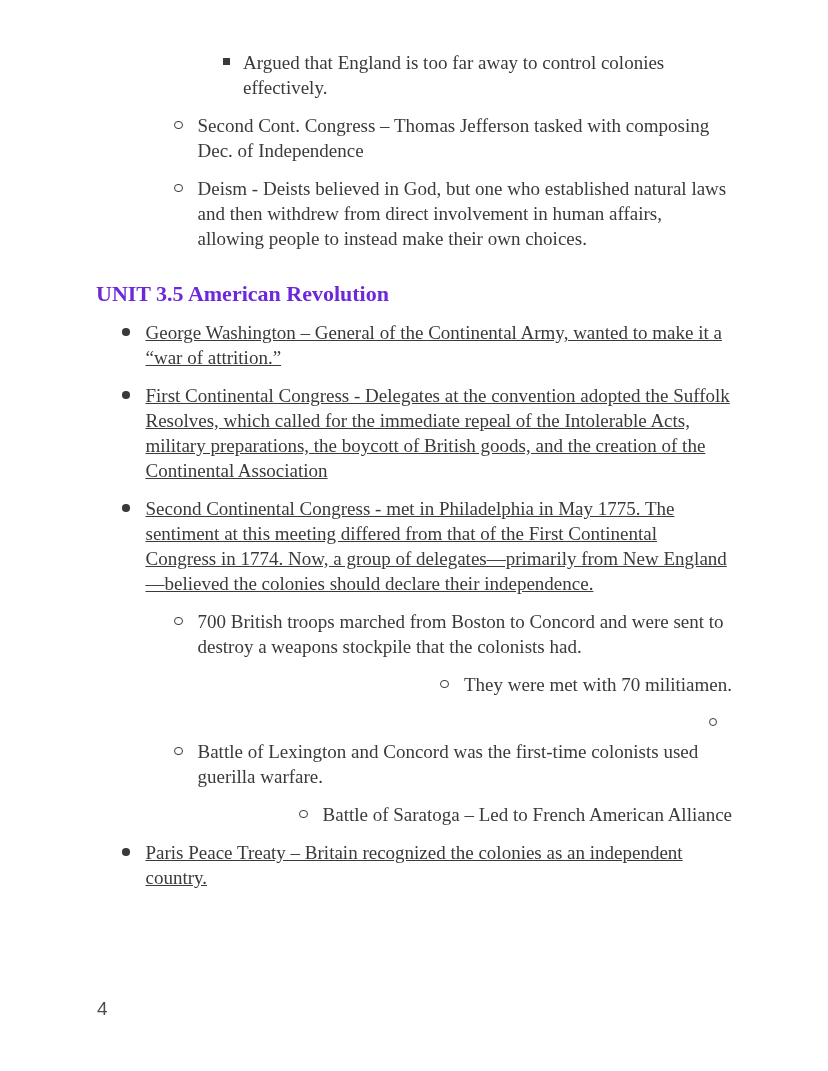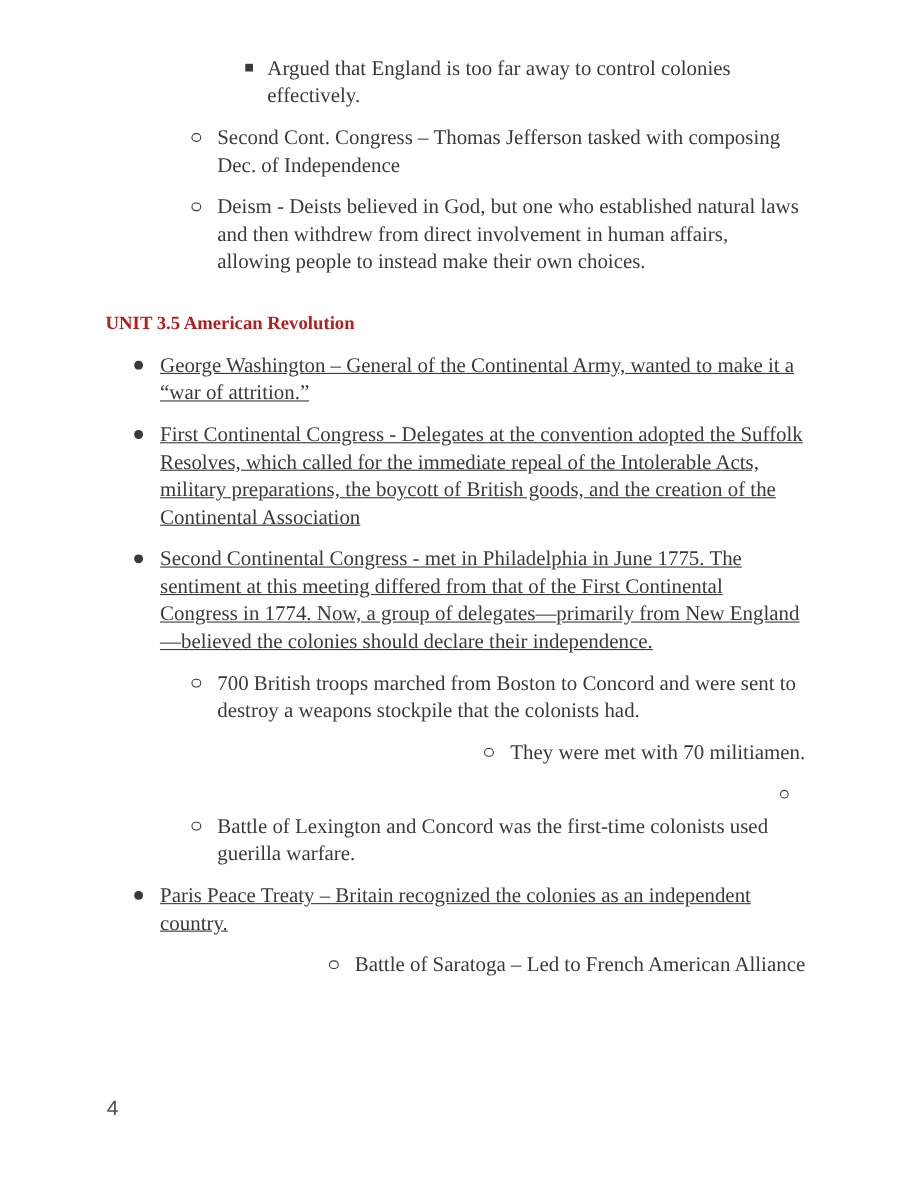--- a/index.html
+++ b/index.html
@@ -55,24 +55,24 @@
   .bullet.square {
     width: 7px; height: 7px;
     margin-top: 8px;
     background: #3a3a3a;
   }
   .txt {
     margin: 0;
     max-width: 100%;
   }
   .heading {
-    font-size: 17px;
+    font-size: 22px;
     line-height: 25px;
     font-weight: bold;
-    color: #b91c1c;
+    color: #6d28d9;
     margin: 30px 0 14px 0;
   }
   .page-number {
     position: absolute;
     left: 97px;
     top: 998px;
     font-family: "Liberation Sans", sans-serif;
     font-size: 19px;
     line-height: 22px;
     color: #4d4d4d;
@@ -105,21 +105,21 @@
     <p class="txt">George Washington – General of the Continental Army, wanted to make it a “war of attrition.”</p>
   </div>
 
   <div class="li lvl1">
     <span class="bullet disc"></span>
     <p class="txt">First Continental Congress - Delegates at the convention adopted the Suffolk Resolves, which called for the immediate repeal of the Intolerable Acts, military preparations, the boycott of British goods, and the creation of the Continental Association</p>
   </div>
 
   <div class="li lvl1">
     <span class="bullet disc"></span>
-    <p class="txt">Second Continental Congress - met in Philadelphia in June 1775. The sentiment at this meeting differed from that of the First Continental Congress in 1774. Now, a group of delegates—primarily from New England—believed the colonies should declare their independence.</p>
+    <p class="txt">Second Continental Congress - met in Philadelphia in May 1775. The sentiment at this meeting differed from that of the First Continental Congress in 1774. Now, a group of delegates—primarily from New England—believed the colonies should declare their independence.</p>
   </div>
 
 
   <div class="li lvl2">
     <span class="bullet circle"></span>
     <p class="txt">700 British troops marched from Boston to Concord and were sent to destroy a weapons stockpile that the colonists had.</p>
   </div>
 
   <div class="li lvl2">
     <span class="bullet circle"></span>
@@ -128,25 +128,25 @@
 
   <div class="li lvl2">
     <span class="bullet circle"></span>
   </div>
 
   <div class="li lvl2">
     <span class="bullet circle"></span>
     <p class="txt">Battle of Lexington and Concord was the first-time colonists used guerilla warfare.</p>
   </div>
 
+  <div class="li lvl2">
+    <span class="bullet circle"></span>
+    <p class="txt">Battle of Saratoga – Led to French American Alliance</p>
+  </div>
+
   <div class="li lvl1">
     <span class="bullet disc"></span>
     <p class="txt">Paris Peace Treaty – Britain recognized the colonies as an independent country.</p>
-  </div>
-
-  <div class="li lvl2">
-    <span class="bullet circle"></span>
-    <p class="txt">Battle of Saratoga – Led to French American Alliance</p>
   </div>
 
   <div class="page-number">4</div>
 
 </div>
 
 </body></html>

